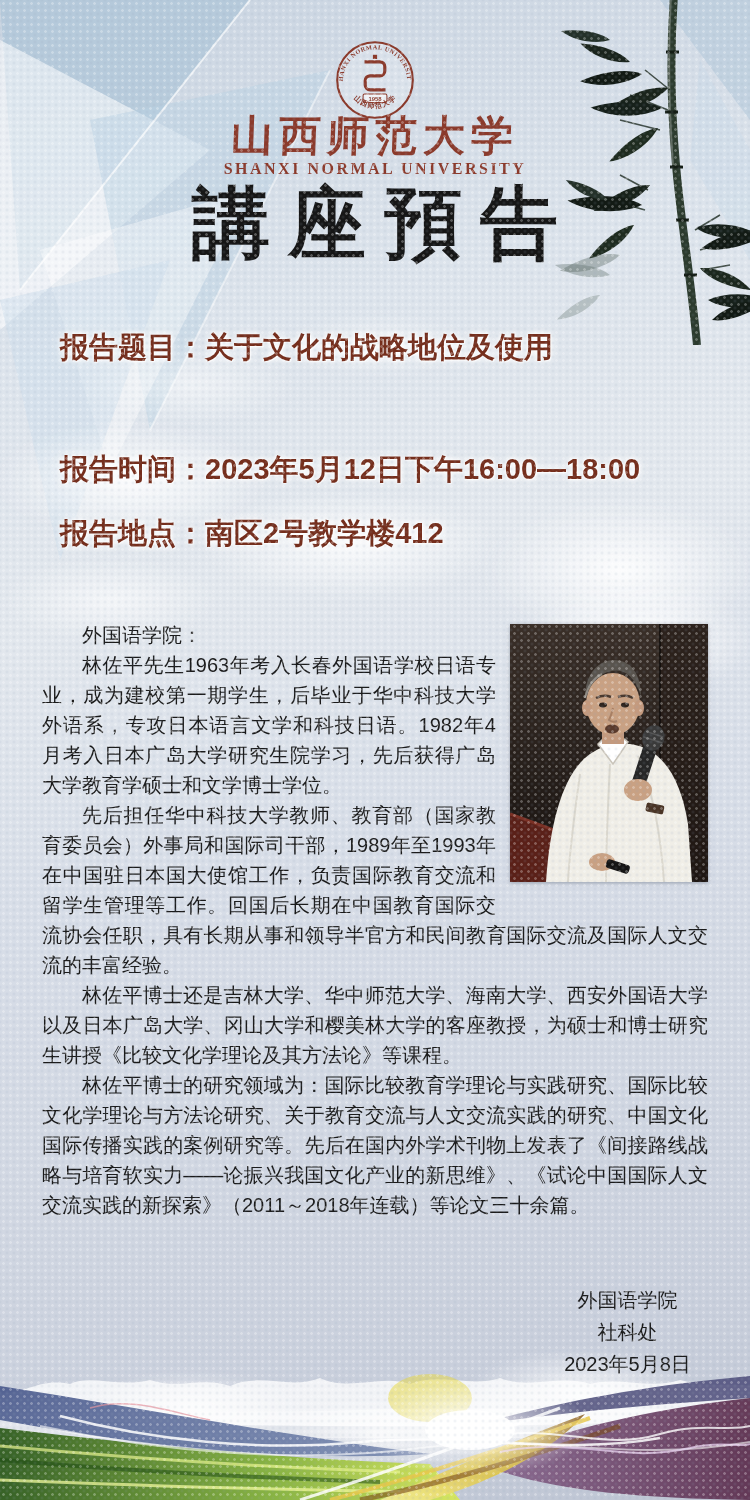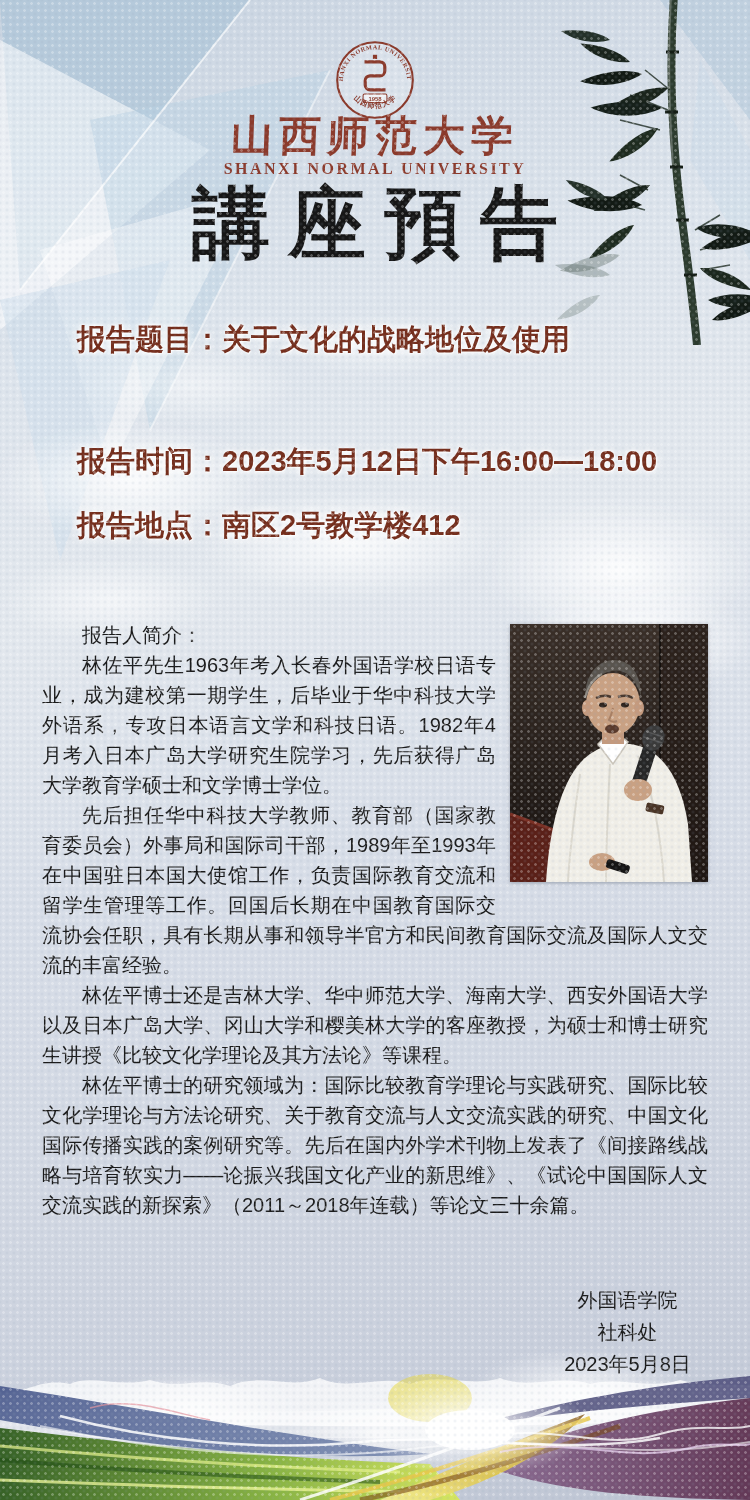--- a/index.html
+++ b/index.html
@@ -33,21 +33,21 @@
     font-family:"Liberation Serif","DejaVu Serif",serif;font-weight:bold;
     font-size:16px;letter-spacing:2.5px;color:var(--seal-maroon,#8b3a2b);}
   .poster-title{position:absolute;left:0;top:180px;width:100%;text-align:center;
     font-size:78px;line-height:86px;font-weight:900;letter-spacing:18px;padding-left:18px;
     box-sizing:border-box;color:var(--title-black,#161616);}
 
   
   .info{position:absolute;left:60px;top:320px;right:28px;height:290px;
     font-weight:bold;font-size:29px;color:var(--accent-red,#752e1c);
     text-shadow:0 0 3px #fff,0 0 6px #fff,0 0 12px rgba(255,255,255,.85),1px 1px 0 rgba(255,255,255,.6);}
-  .info .l{position:absolute;left:17px;white-space:nowrap;}
+  .info .l{position:absolute;left:0;white-space:nowrap;margin-top:8px;}
   .l1{top:0;}
   .l2{top:57px;padding-left:155px;}
   .l3{top:122px;}
   .l4{top:186px;}
   .l5{top:241px;}
 
   
   .bio{position:absolute;left:42px;right:42px;top:620px;color:#1a1a1a;
     font-size:20px;line-height:30px;text-align:justify;}
   .bio p{margin:0;text-indent:2em;}
@@ -240,21 +240,21 @@
             <rect x="-7" y="-34" width="14" height="52" rx="6" fill="#262626"></rect>
             <ellipse cx="0" cy="-40" rx="11" ry="13" fill="#3a3a3a"></ellipse>
             <path d="M-9,-44 h18 M-10,-38 h20" stroke="#555" stroke-width="1.5"></path>
           </g>
           <ellipse cx="128" cy="166" rx="14" ry="11" fill="#c9a183"></ellipse>
           <rect x="136" y="180" width="18" height="9" rx="2" fill="#4a3526" transform="rotate(12 145 184)"></rect>
           <ellipse cx="92" cy="238" rx="13" ry="9" fill="#c9a183"></ellipse>
           <rect x="96" y="238" width="24" height="9" rx="3" fill="#141414" transform="rotate(18 108 242)"></rect>
         </svg>
       </div>
-      <p>报告人简介：</p>
+      <p>外国语学院：</p>
       <p>林佐平先生1963年考入长春外国语学校日语专业，成为建校第一期学生，后毕业于华中科技大学外语系，专攻日本语言文学和科技日语。1982年4月考入日本广岛大学研究生院学习，先后获得广岛大学教育学硕士和文学博士学位。</p>
       <p>先后担任华中科技大学教师、教育部（国家教育委员会）外事局和国际司干部，1989年至1993年在中国驻日本国大使馆工作，负责国际教育交流和留学生管理等工作。回国后长期在中国教育国际交流协会任职，具有长期从事和领导半官方和民间教育国际交流及国际人文交流的丰富经验。</p>
       <p>林佐平博士还是吉林大学、华中师范大学、海南大学、西安外国语大学以及日本广岛大学、冈山大学和樱美林大学的客座教授，为硕士和博士研究生讲授《比较文化学理论及其方法论》等课程。</p>
       <p>林佐平博士的研究领域为：国际比较教育学理论与实践研究、国际比较文化学理论与方法论研究、关于教育交流与人文交流实践的研究、中国文化国际传播实践的案例研究等。先后在国内外学术刊物上发表了《间接路线战略与培育软实力——论振兴我国文化产业的新思维》、《试论中国国际人文交流实践的新探索》（2011～2018年连载）等论文三十余篇。</p>
     </div>
 
     <div class="footer">
       <div>外国语学院</div>
       <div>社科处</div>
       <div>2023年5月8日</div>

